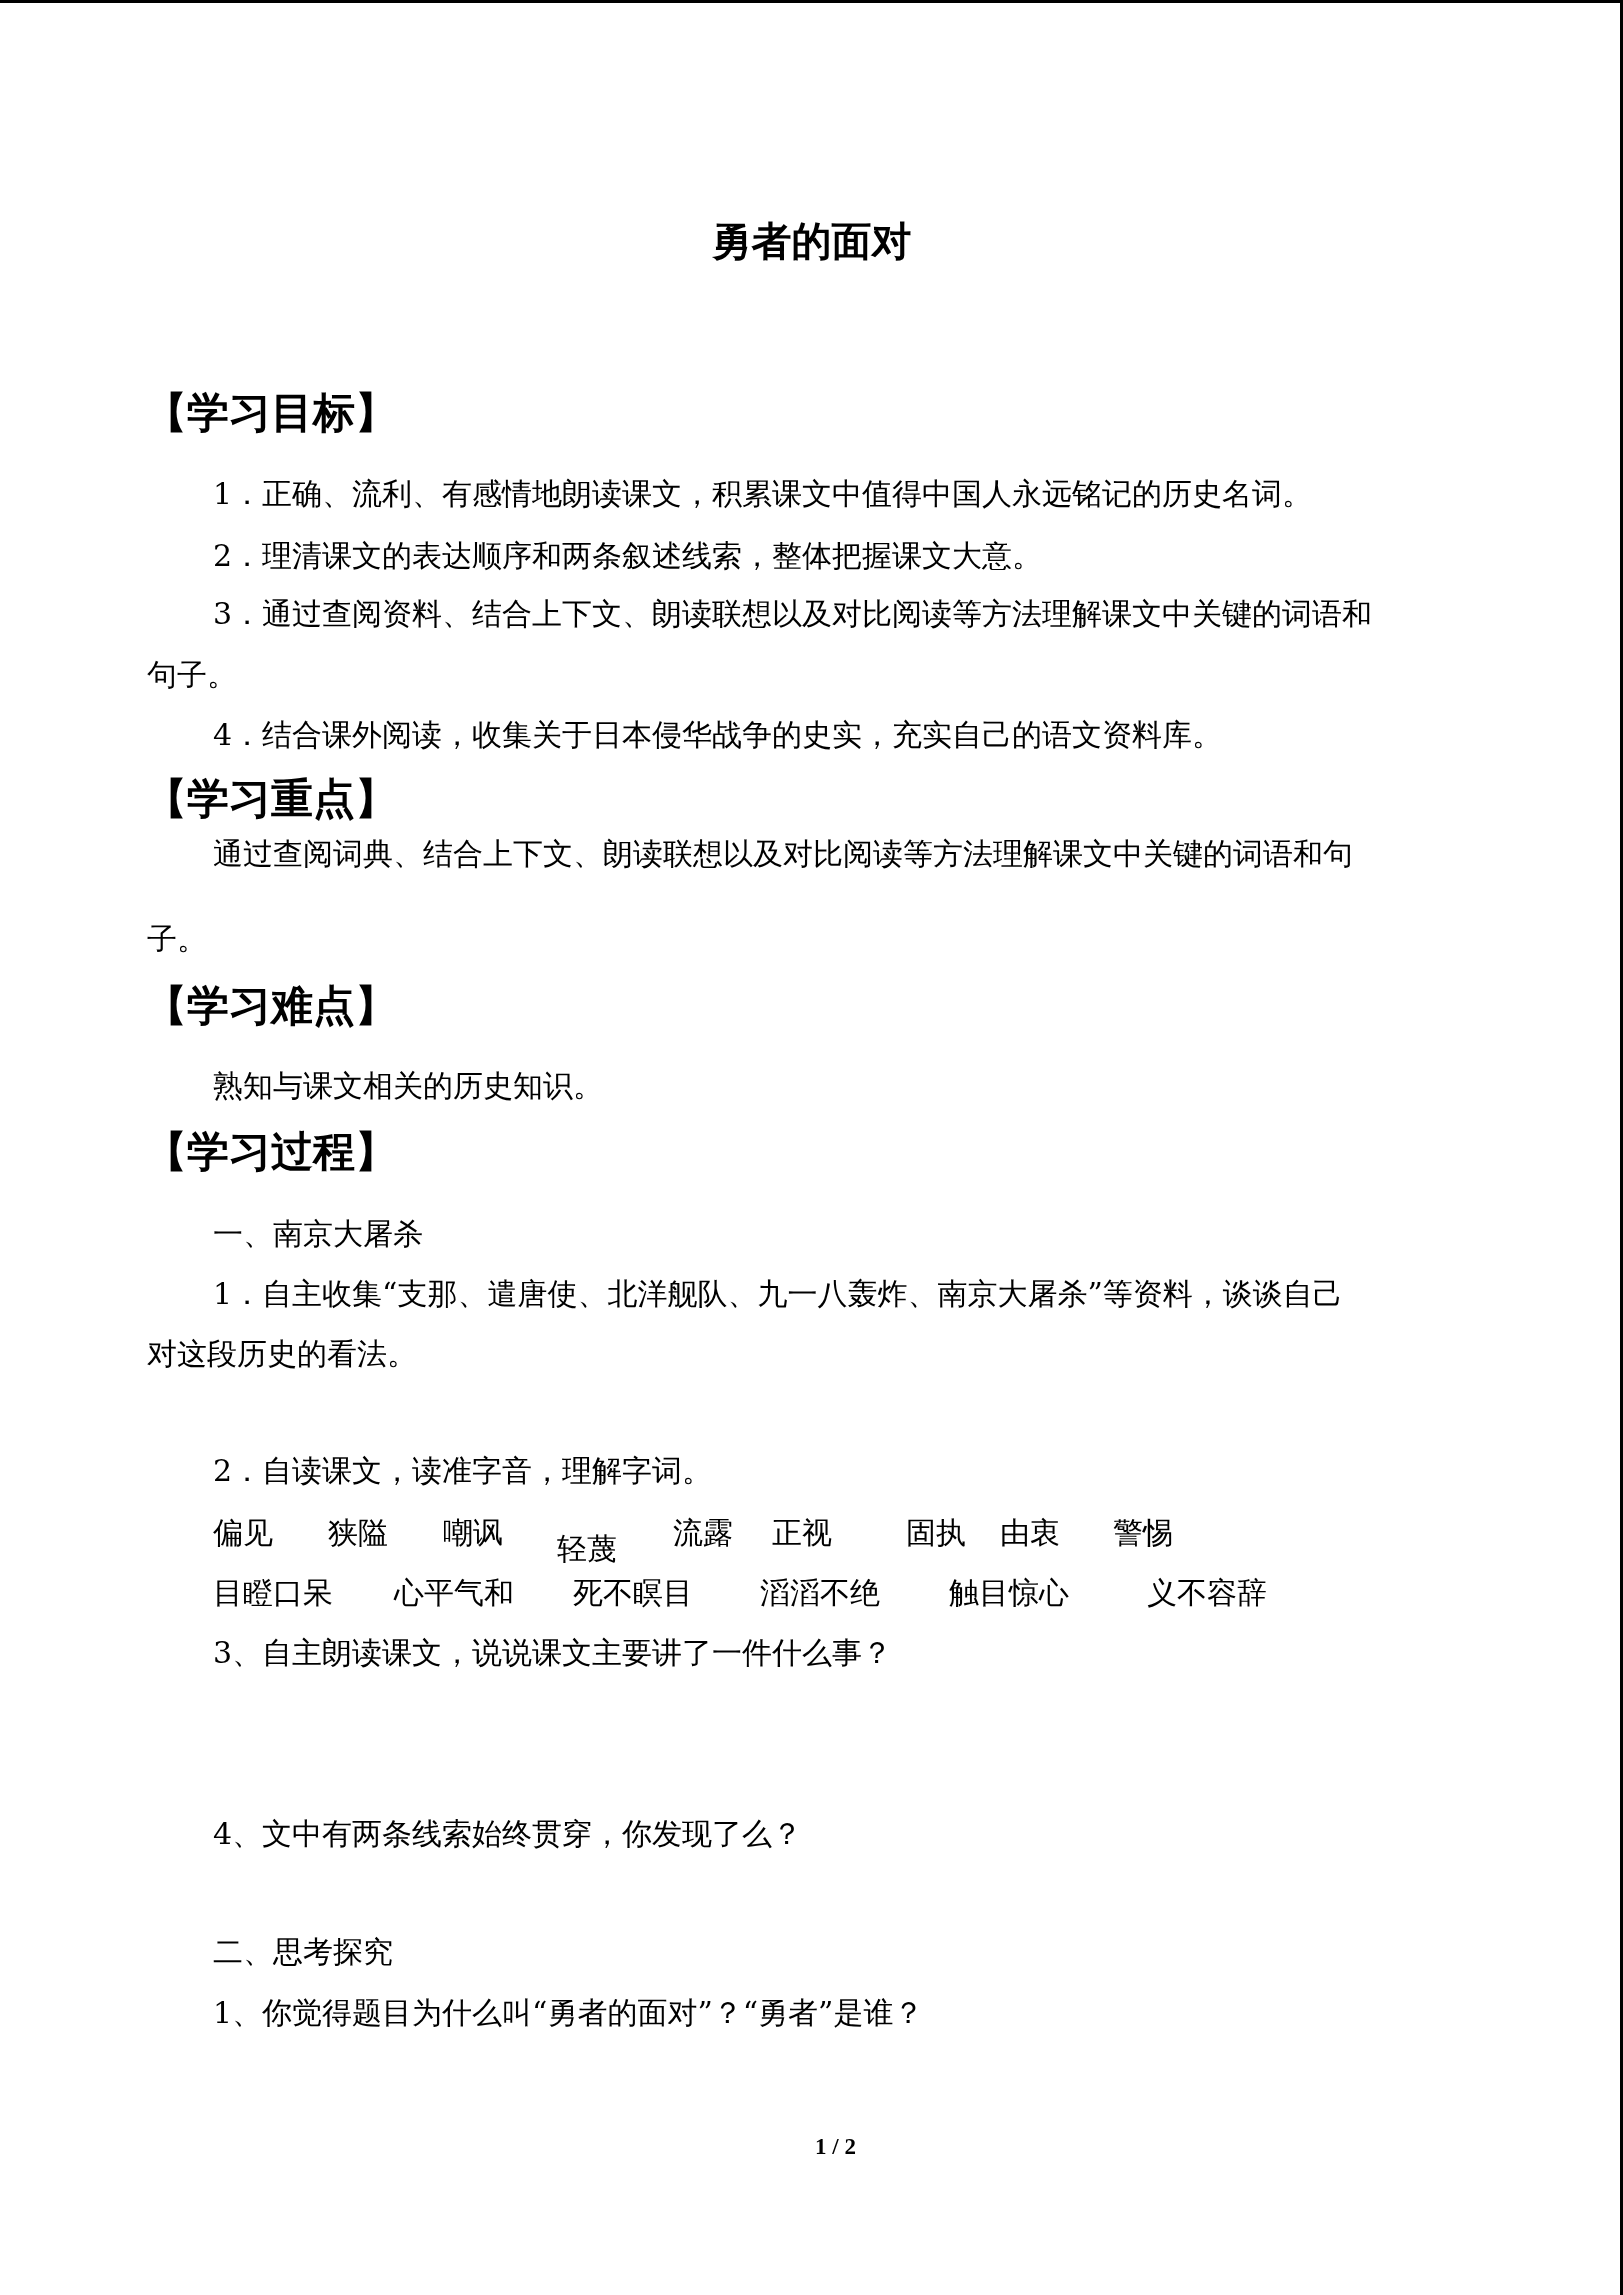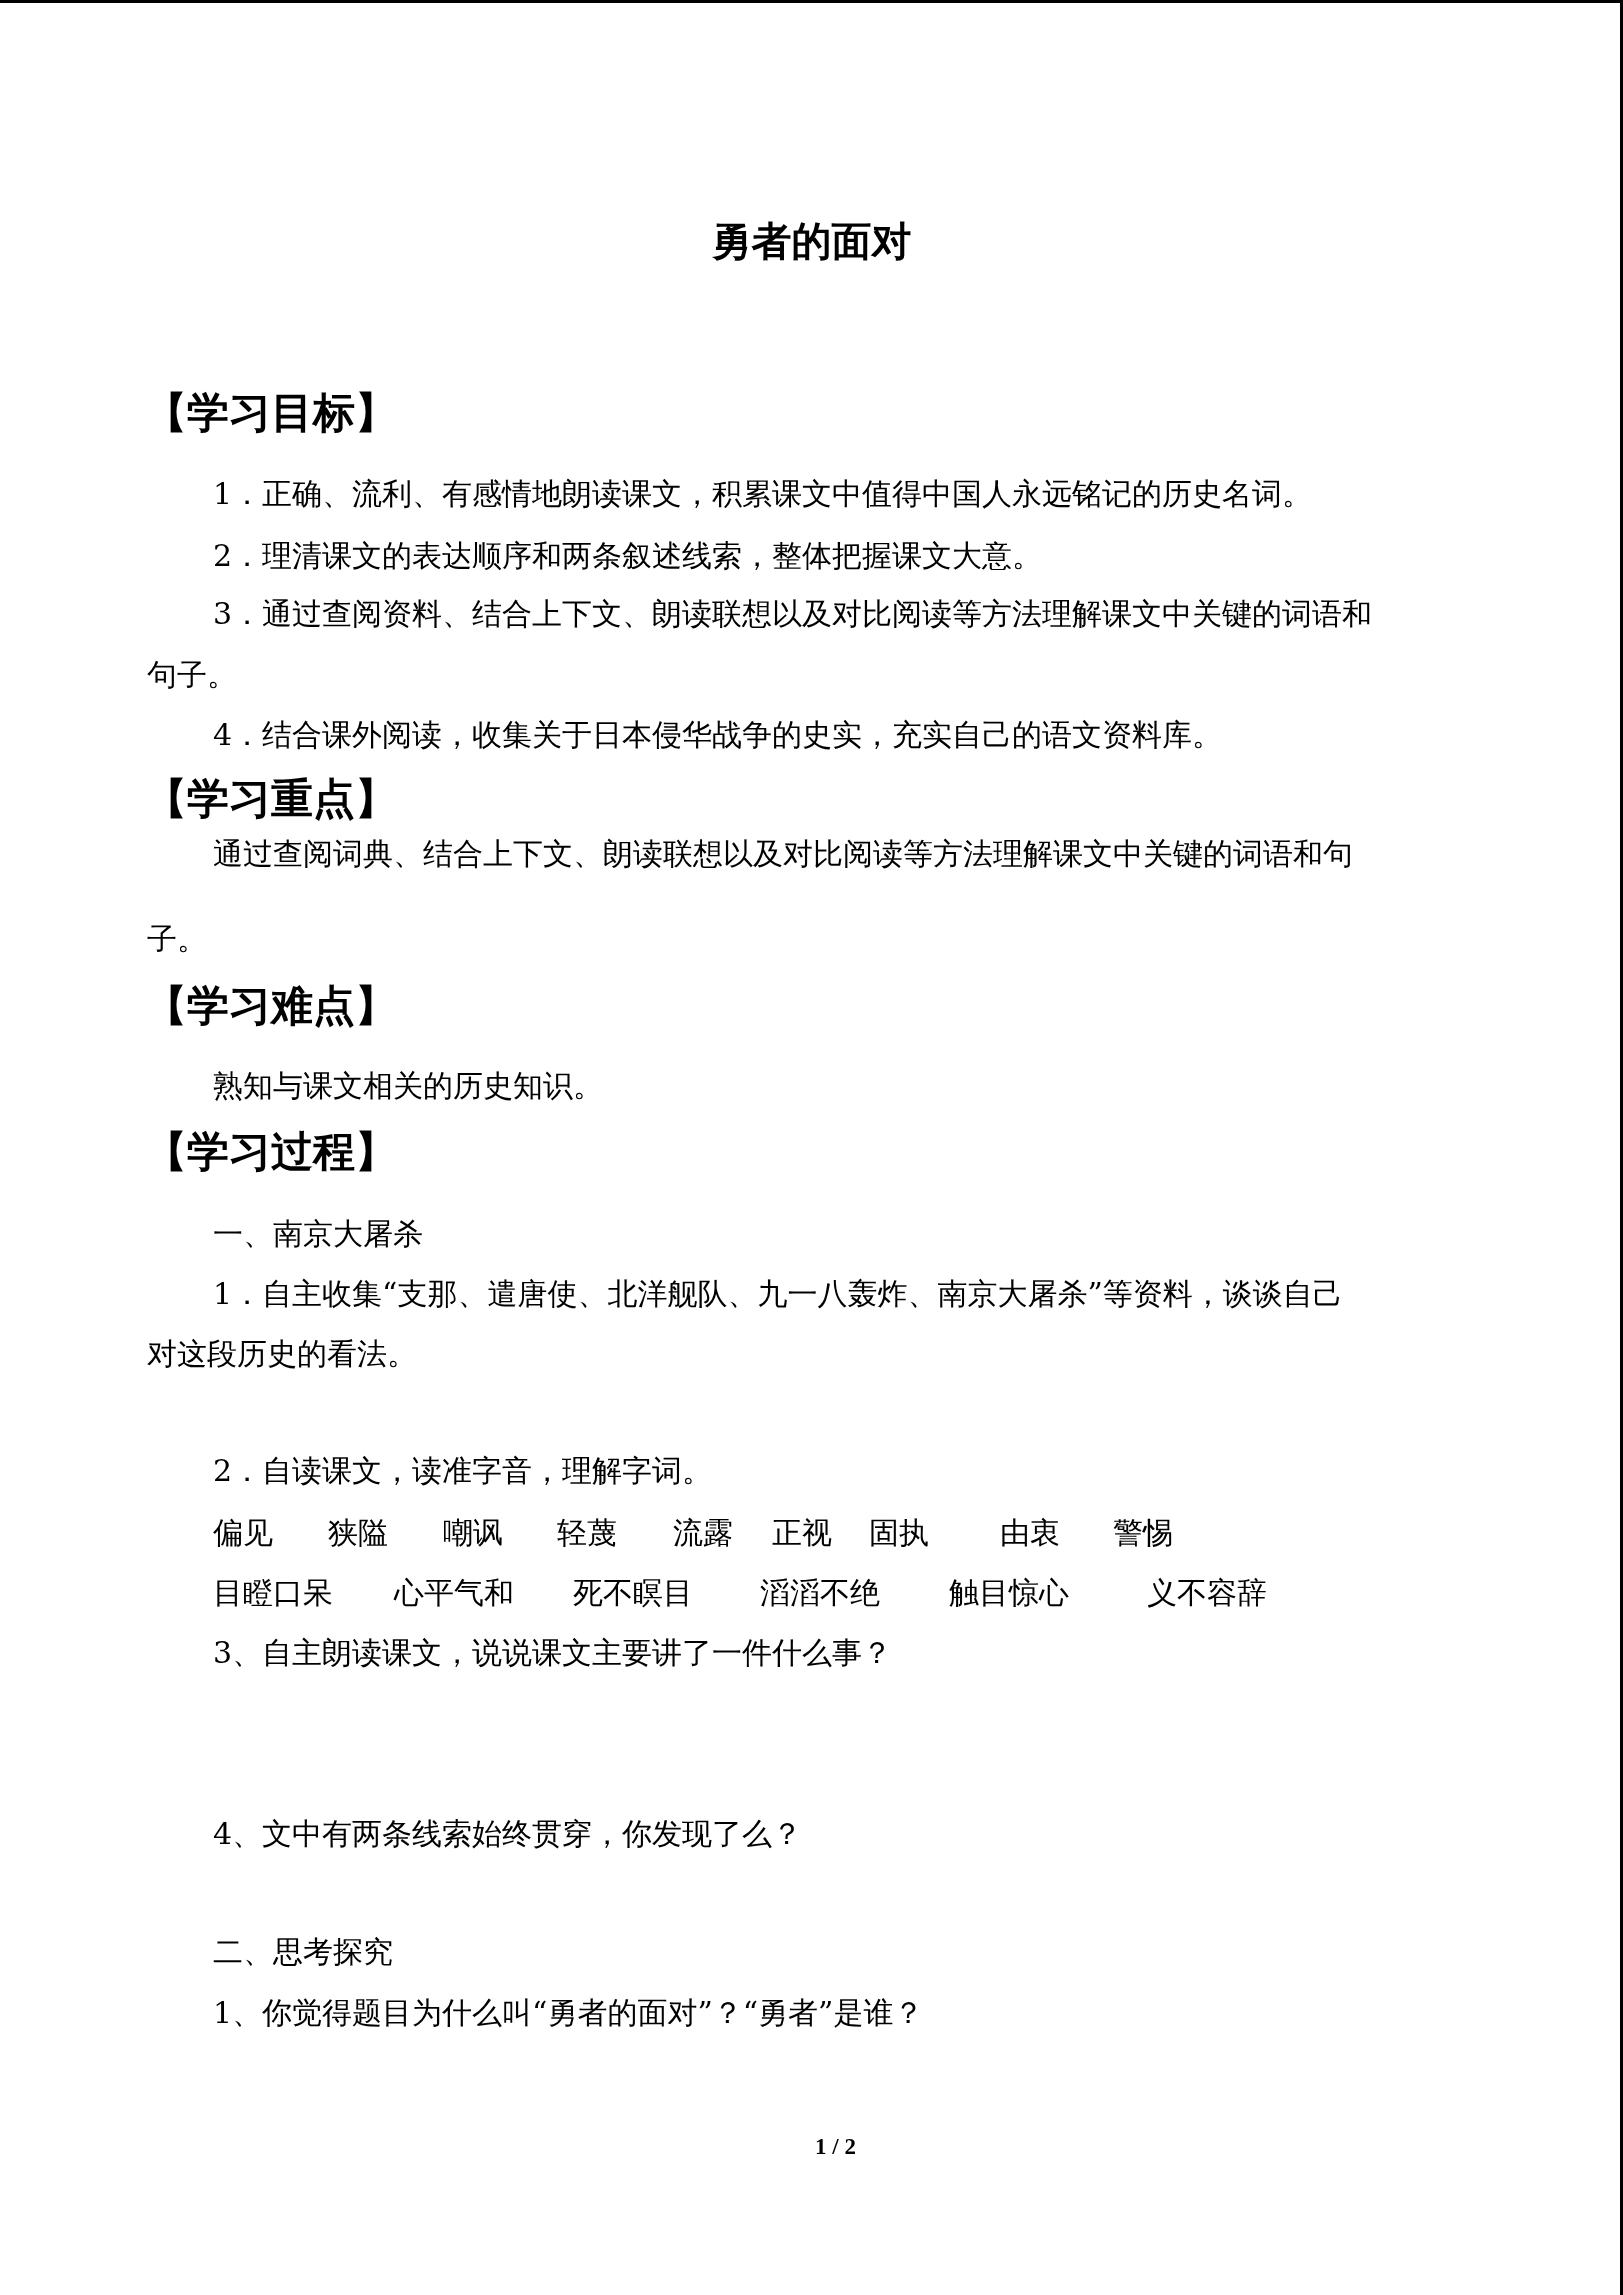--- a/index.html
+++ b/index.html
@@ -103,24 +103,24 @@
 <div class="line indent" style="top:1215px;">一、南京大屠杀</div>
 <div class="line indent" style="top:1275px;">1．自主收集“支那、遣唐使、北洋舰队、九一八轰炸、南京大屠杀”等资料，谈谈自己</div>
 <div class="line flush" style="top:1335px;">对这段历史的看法。</div>
 
 <div class="line indent" style="top:1452px;">2．自读课文，读准字音，理解字词。</div>
 
 <div class="vocab-row" style="top:1514px;">
   <span style="left:0px;">偏见</span>
   <span style="left:115px;">狭隘</span>
   <span style="left:230px;">嘲讽</span>
-  <span style="left:344px;">轻蔑</span>
+  <span style="left:344px;margin-top:16px;">轻蔑</span>
   <span style="left:460px;">流露</span>
   <span style="left:559px;">正视</span>
-  <span style="left:656px;">固执</span>
+  <span style="left:693px;">固执</span>
   <span style="left:787px;">由衷</span>
   <span style="left:900px;text-align:right;">警惕</span>
 </div>
 
 <div class="vocab-row" style="top:1574px;">
   <span style="left:0px;">目瞪口呆</span>
   <span style="left:181px;">心平气和</span>
   <span style="left:360px;">死不瞑目</span>
   <span style="left:539px;margin-left:8px;">滔滔不绝</span>
   <span style="left:736px;">触目惊心</span>

